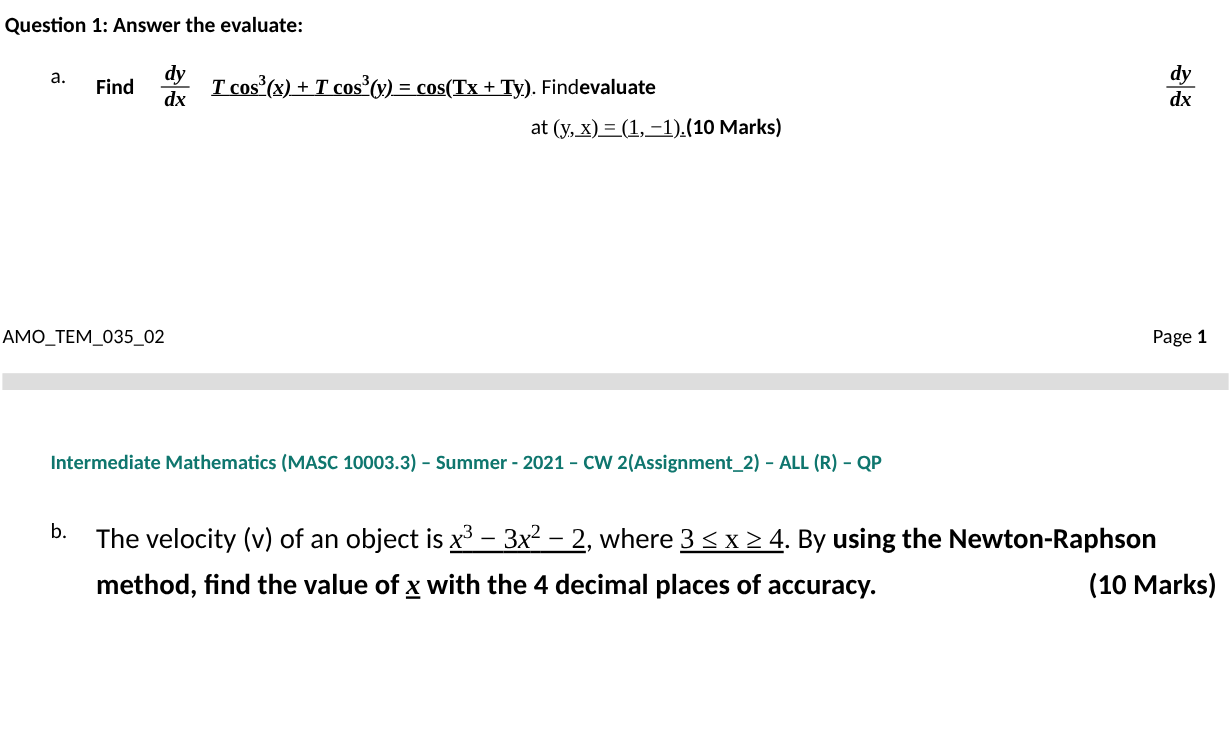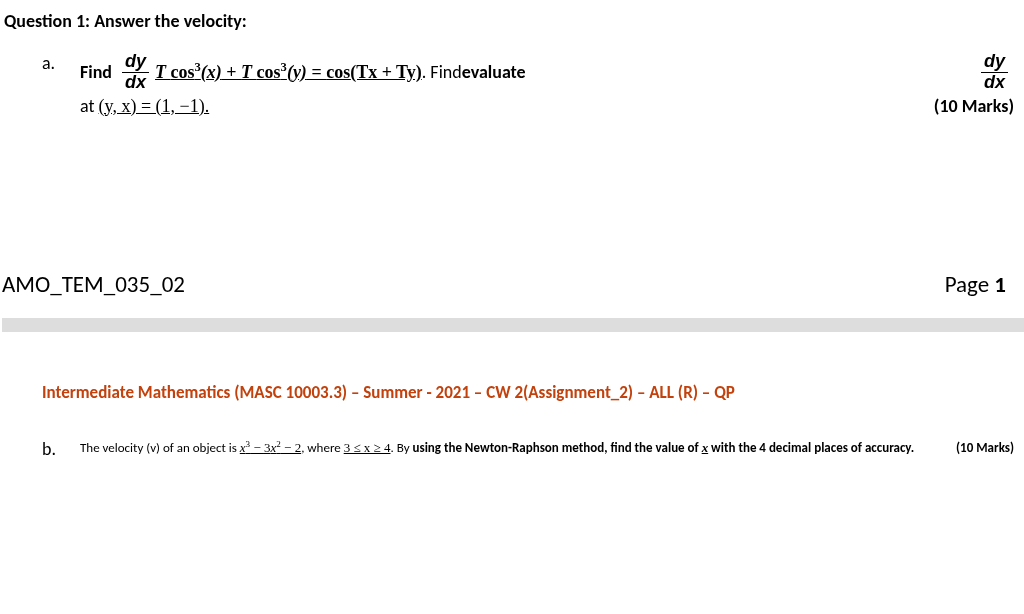--- a/index.html
+++ b/index.html
@@ -44,24 +44,24 @@
     }
     .math-inline {
       font-family: 'Cambria Math', 'Times New Roman', serif;
       font-style: italic;
       text-decoration: underline;
     }
     .fraction {
       display: inline-block;
       vertical-align: middle;
       text-align: center;
-      font-family: Liberation Sans, sans-serif;
+      font-family: Liberation Serif, serif;
       font-style: italic;
       line-height: 1.1;
-      margin: 0 6px;
+      margin: 0 18px;
     }
     .fraction .num {
       display: block;
       border-bottom: 1.5px solid #000;
       padding: 0 3px;
     }
     .fraction .den {
       display: block;
       padding: 0 3px;
     }
@@ -80,70 +80,70 @@
       justify-content: space-between;
       flex-wrap: nowrap;
     }
     .line1-left {
       display: flex;
       align-items: center;
       flex-wrap: wrap;
     }
     .line2 {
       display: flex;
-      justify-content: space-between;
+      justify-content: center;
       align-items: center;
     }
     .footer-code {
       margin-top: 150px;
       display: flex;
       justify-content: space-between;
       padding: 0 0 0 0px;
-      font-size: 23px;
+      font-size: 17px;
     }
     .page-num {
       padding-right: 18px;
     }
     .separator {
       height: 14px;
       background: #dddddd;
       margin: 20px 0 50px 0;
       width: 100%;
     }
     .header-colored {
-      color: #c2410c;
+      color: #0f766e;
       font-weight: bold;
       font-size: 17px;
       margin-left: 40px;
       margin-bottom: 35px;
     }
     .part-b {
       display: flex;
       margin-left: 40px;
       margin-right: 10px;
     }
     .part-b-content {
       flex: 1;
-      font-size: 13px;
+      font-size: 24px;
       line-height: 1.6;
     }
     .func-normal {
       font-style: normal;
     }
     .gap {
       display: inline-block;
       width: 4px;
     }
   </style>
 </head>
 <body>
 
 <div class="page">
 
-  <div class="question-header">Question 1: Answer the velocity:</div>
+  <div class="question-header">Question 1: Answer the evaluate:</div>
 
   <div class="part-a">
     <div class="part-label">a.</div>
     <div class="part-content">
       <div class="line1">
         <span class="line1-left">
           <span class="bold">Find</span>
           <span class="gap"></span>
           <span class="fraction bold">
             <span class="num">dy</span>

